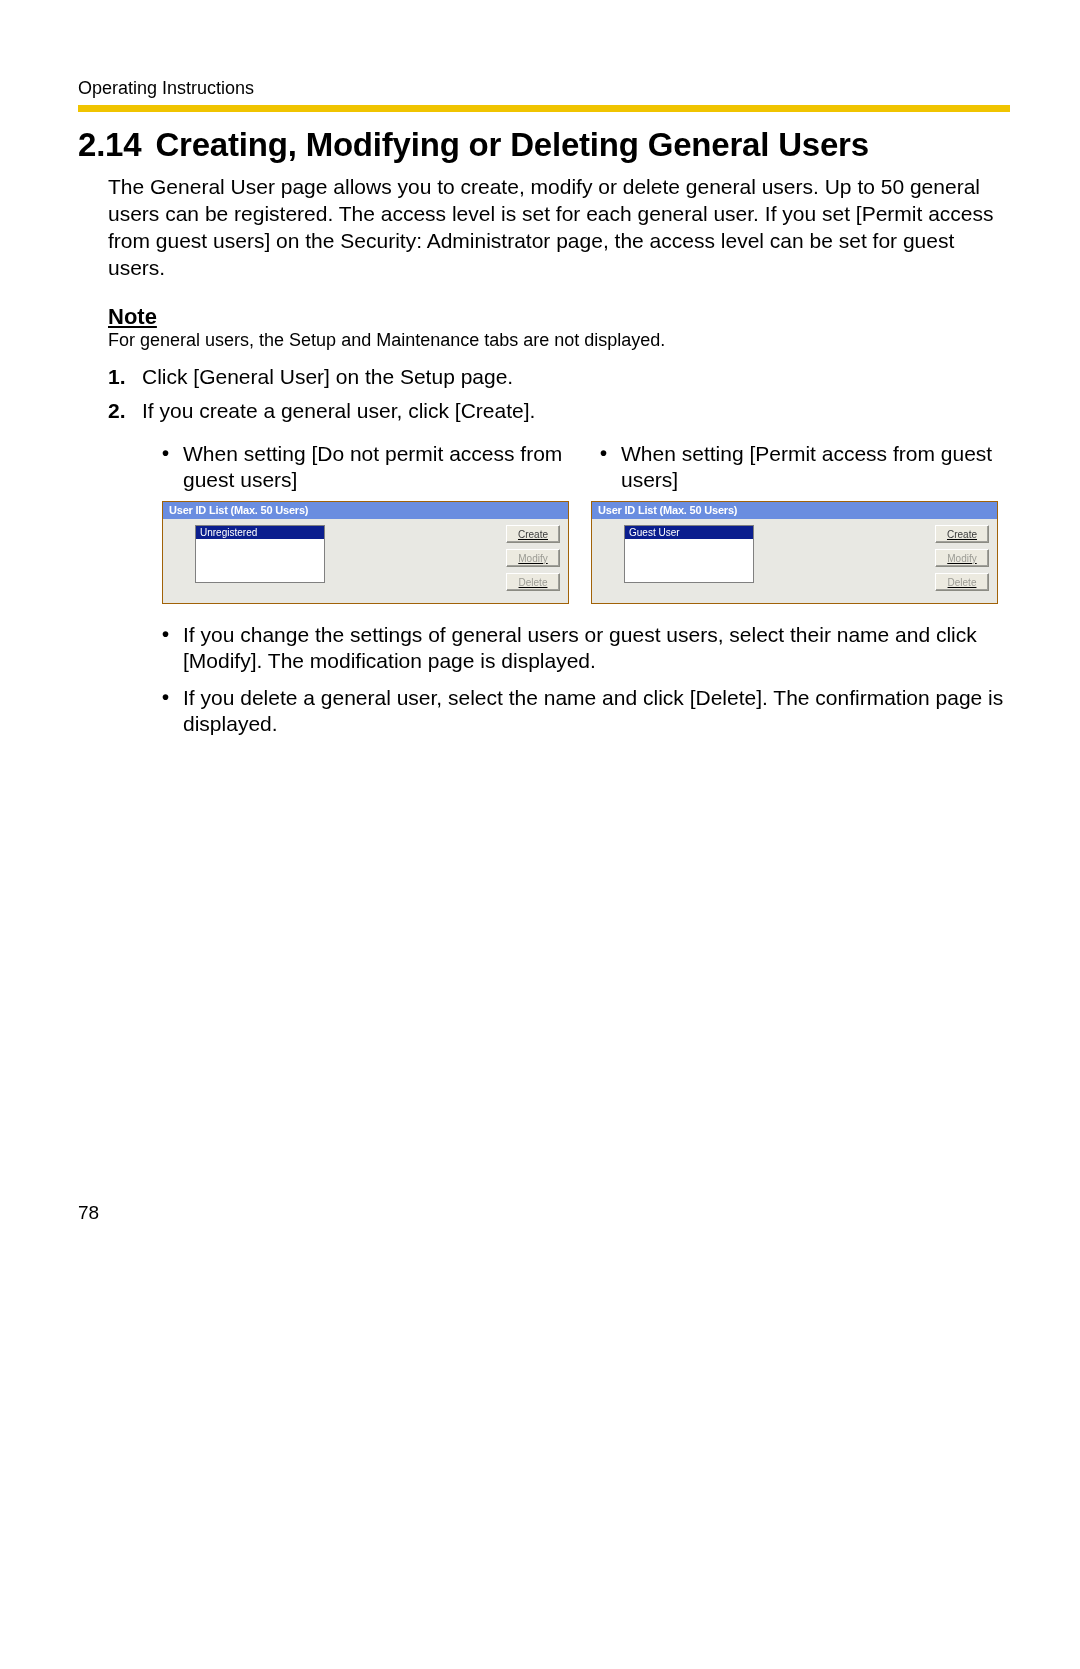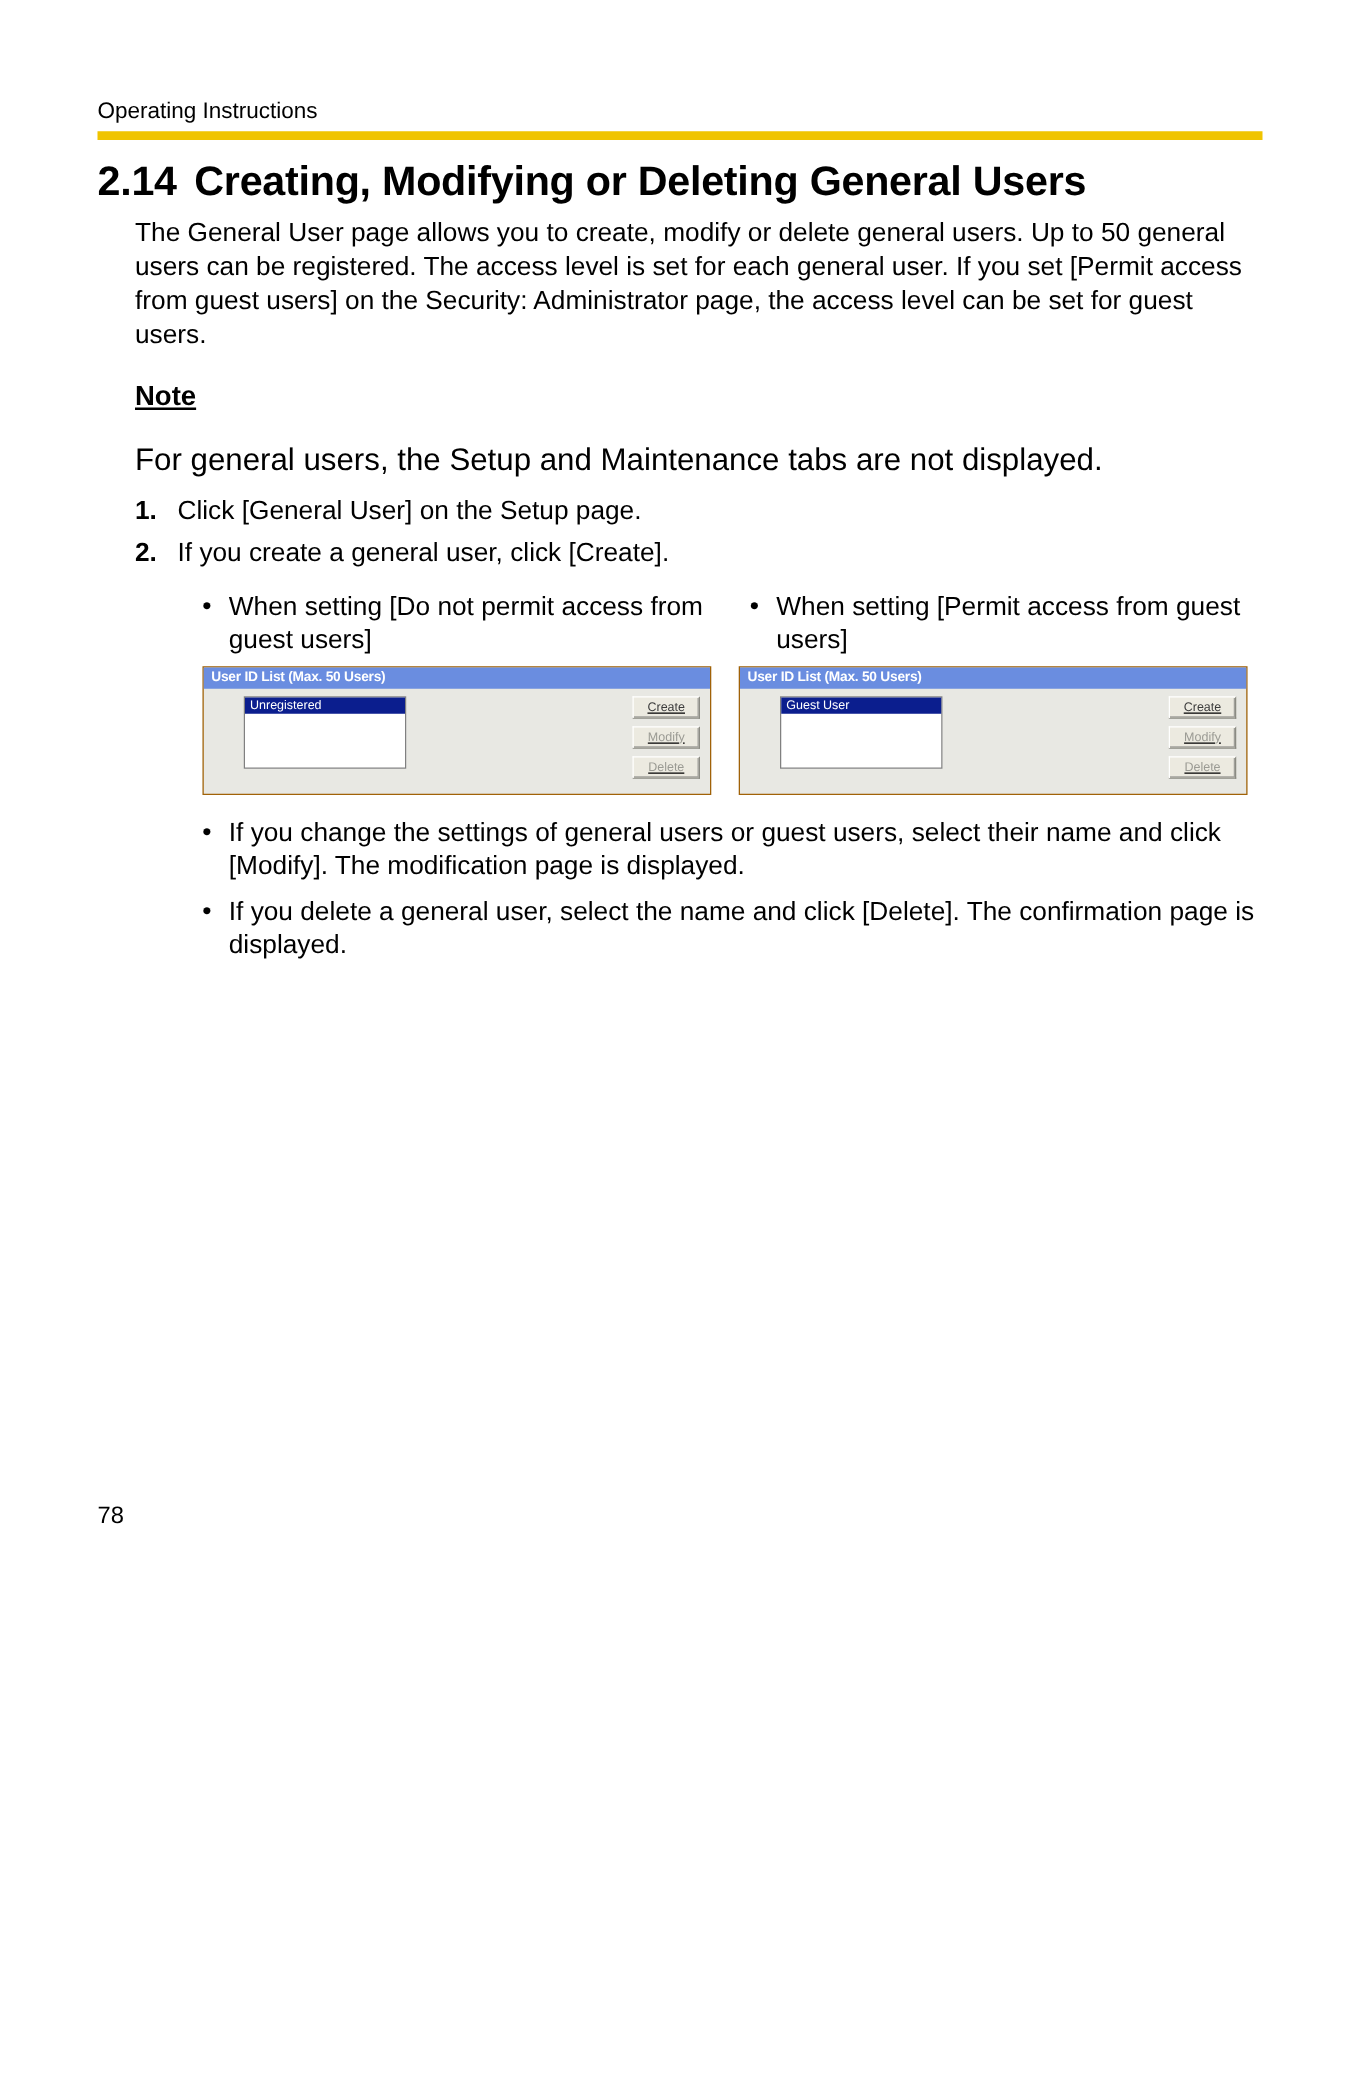--- a/index.html
+++ b/index.html
@@ -35,24 +35,24 @@
     font-size: 21px;
     line-height: 1.28;
     margin-left: 30px;
     margin-bottom: 22px;
   }
   .note-heading {
     font-size: 22px;
     font-weight: bold;
     text-decoration: underline;
     margin-left: 30px;
-    margin-bottom: 24px;
+    margin-bottom: 0;
   }
   .note-text {
-    font-size: 25px;
+    font-size: 18px;
     margin-left: 30px;
     margin-bottom: 14px;
   }
   .steps {
     margin-left: 30px;
     font-size: 21px;
   }
   .step {
     display: flex;
     gap: 12px;

